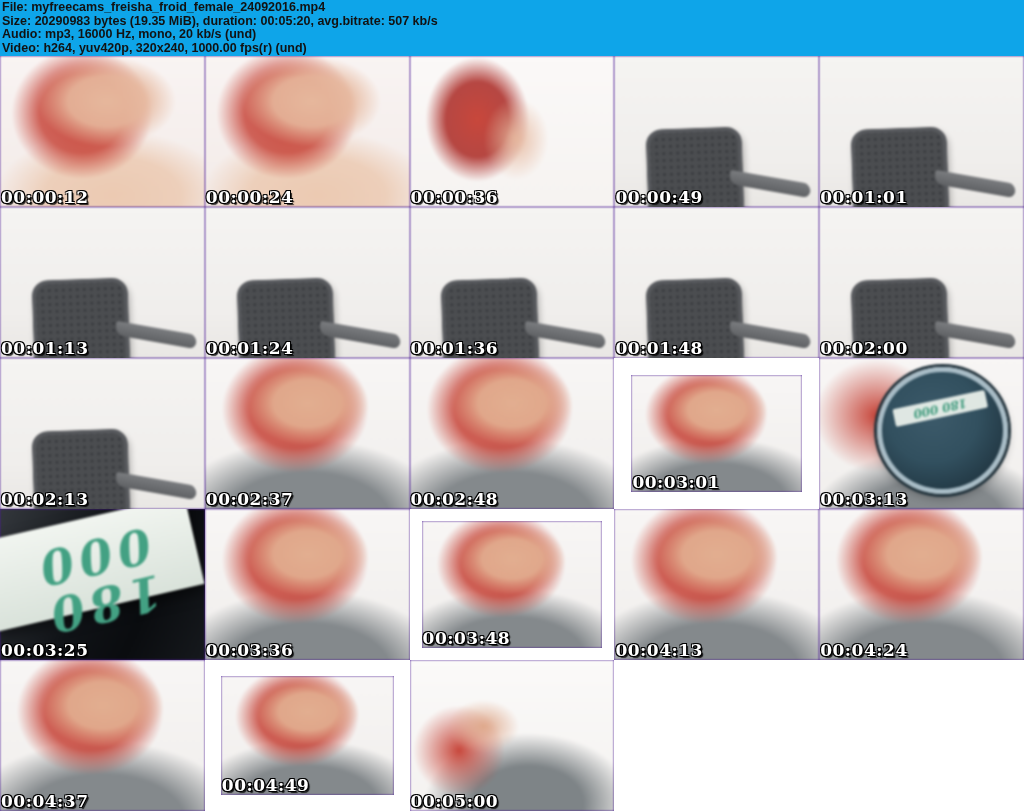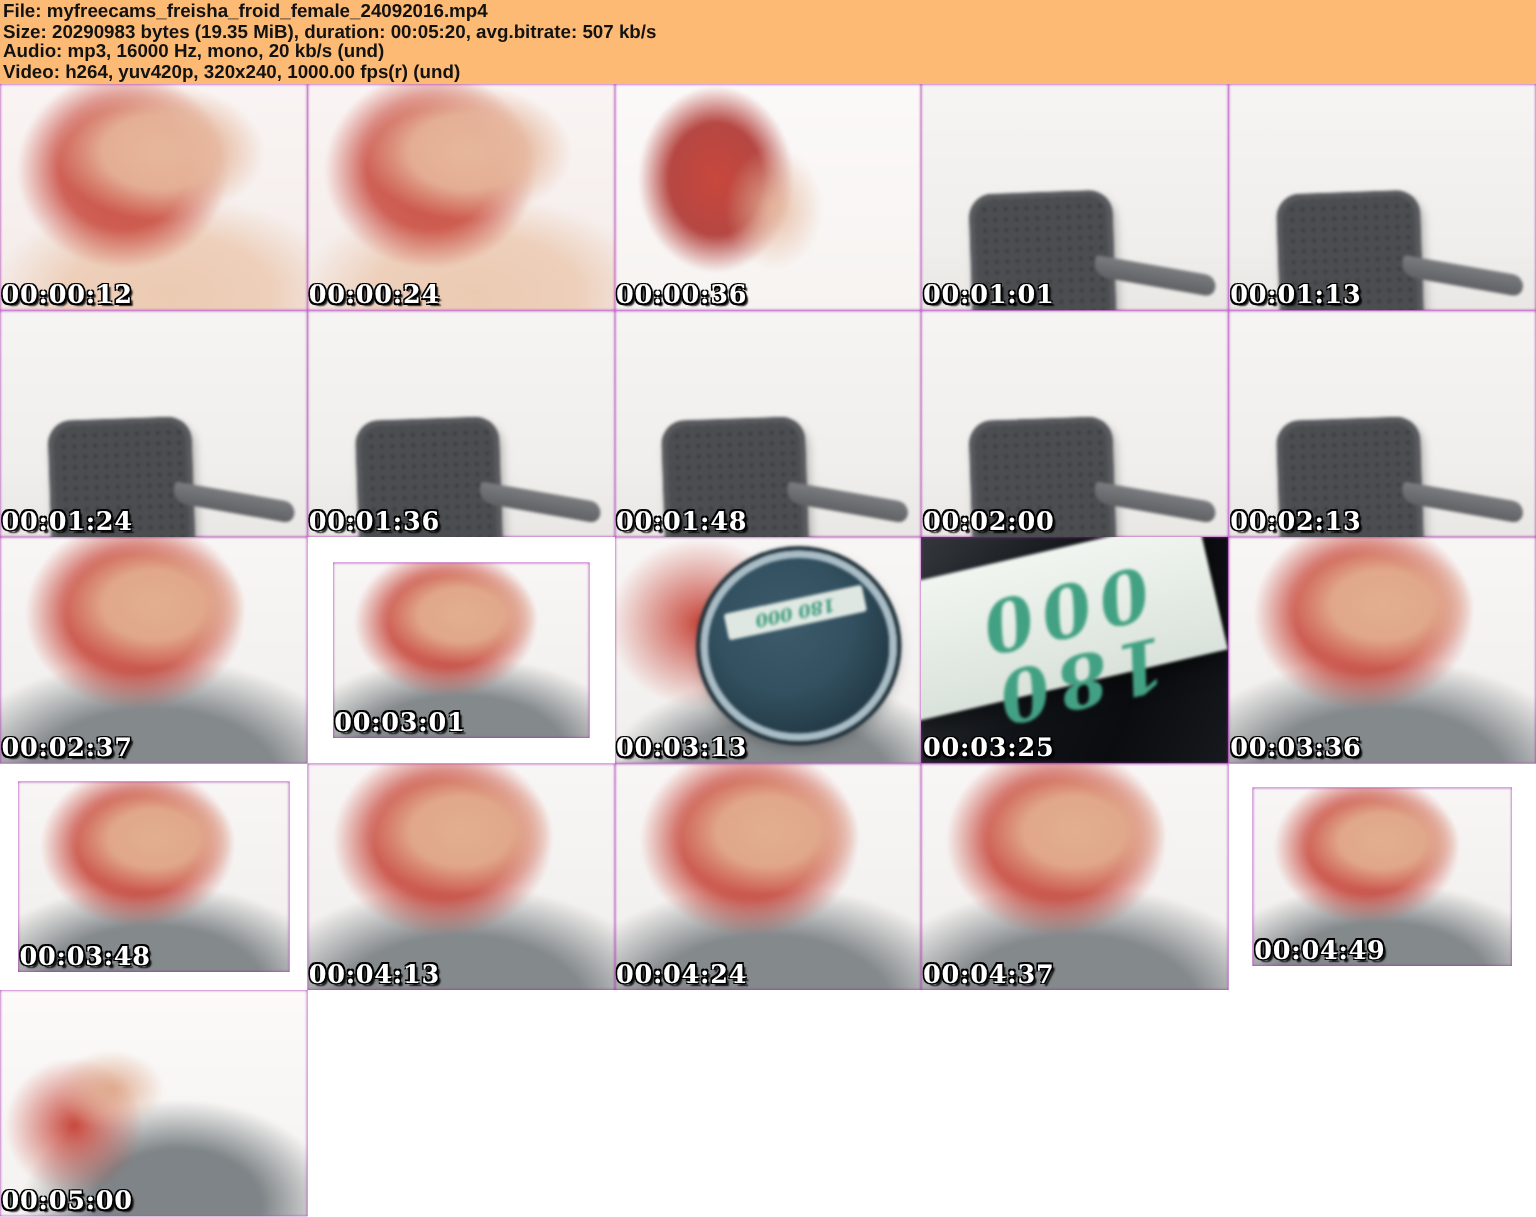--- a/index.html
+++ b/index.html
@@ -1,24 +1,24 @@
 <!DOCTYPE html>
 <html><head>
 <meta charset="utf-8">
 <style>
   html,body{margin:0;padding:0;background:#ffffff;}
   body{width:1024px;height:811px;overflow:hidden;font-family:"Liberation Sans",sans-serif;}
 
   
-  .header{height:55px;padding:1px 0 0 2px;background:#fdba74;}
+  .header{height:55px;padding:1px 0 0 2px;background:#0ea5e9;}
   .hline{font:700 12.5px/13.5px "Liberation Sans",sans-serif;color:#121212;white-space:nowrap;letter-spacing:0;}
 
   
   .grid{display:grid;grid-template-columns:repeat(5,204.8px);grid-auto-rows:151px;}
-  .thumb{position:relative;overflow:hidden;background:#a21caf;text-decoration:underline;}
+  .thumb{position:relative;overflow:hidden;background:#4c1d95;text-decoration:underline;}
   .scene{position:absolute;inset:0;filter:blur(1.1px);}
   .ts{position:absolute;left:1px;bottom:1px;margin:0;z-index:2;
       font:700 17px/1 "DejaVu Serif",serif;letter-spacing:.5px;color:#ffffff;
       text-shadow:-1px -1px 0 #000,1px -1px 0 #000,-1px 1px 0 #000,1px 1px 0 #000,2px 2px 1px rgba(0,0,0,.85);}
 
   
   [data-scene="portrait-bare"] .scene{background:
     radial-gradient(34% 30% at 52% 30%, #e6b79c 0%, rgba(230,183,156,.9) 55%, rgba(230,183,156,0) 100%),
     radial-gradient(46% 58% at 40% 38%, rgba(197,62,50,.95) 0%, rgba(197,62,50,.8) 45%, rgba(197,62,50,0) 75%),
     radial-gradient(60% 45% at 55% 92%, #eccab2 0%, rgba(236,202,178,.85) 55%, rgba(236,202,178,0) 95%),
@@ -83,20 +83,24 @@
   <figure class="thumb" style="margin:0" data-scene="portrait-bare">
     <div class="scene"></div>
     <figcaption class="ts">00:00:24</figcaption>
   </figure>
   <figure class="thumb" style="margin:0" data-scene="hair-turn">
     <div class="scene"></div>
     <figcaption class="ts">00:00:36</figcaption>
   </figure>
   <figure class="thumb" style="margin:0" data-scene="chair">
     <div class="scene"></div>
+    <figcaption class="ts">00:00:49</figcaption>
+  </figure>
+  <figure class="thumb" style="margin:0" data-scene="chair">
+    <div class="scene"></div>
     <figcaption class="ts">00:01:01</figcaption>
   </figure>
 
   <figure class="thumb" style="margin:0" data-scene="chair">
     <div class="scene"></div>
     <figcaption class="ts">00:01:13</figcaption>
   </figure>
   <figure class="thumb" style="margin:0" data-scene="chair">
     <div class="scene"></div>
     <figcaption class="ts">00:01:24</figcaption>
@@ -114,20 +118,24 @@
     <figcaption class="ts">00:02:00</figcaption>
   </figure>
 
   <figure class="thumb" style="margin:0" data-scene="chair">
     <div class="scene"></div>
     <figcaption class="ts">00:02:13</figcaption>
   </figure>
   <figure class="thumb" style="margin:0" data-scene="portrait-sweater">
     <div class="scene"></div>
     <figcaption class="ts">00:02:37</figcaption>
+  </figure>
+  <figure class="thumb" style="margin:0" data-scene="portrait-sweater">
+    <div class="scene"></div>
+    <figcaption class="ts">00:02:48</figcaption>
   </figure>
   <figure class="thumb" style="margin:17px" data-scene="portrait-sweater">
     <div class="scene"></div>
     <figcaption class="ts">00:03:01</figcaption>
   </figure>
 
   <figure class="thumb" style="margin:0" data-scene="magnifier">
     <div class="scene">
       <span class="note-on-lens">180 000</span>
     </div>

